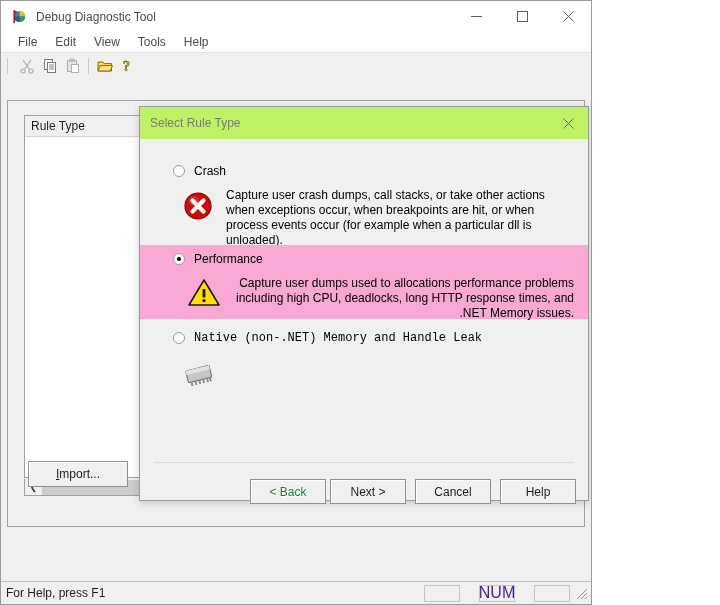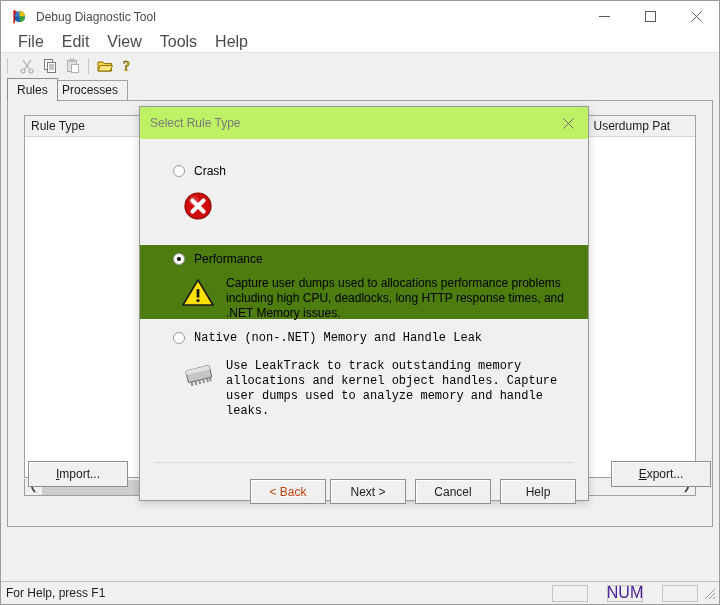--- a/index.html
+++ b/index.html
@@ -6,21 +6,21 @@
     margin: 0;
     padding: 0;
     background: #ffffff;
   }
   body {
     font-family: "Liberation Sans", sans-serif;
     -webkit-font-smoothing: none;
   }
   #app {
     position: relative;
-    width: 720px;
+    width: 592px;
     height: 605px;
     overflow: hidden;
     background: #f0f0f0;
     border: 1px solid #9b9b9b;
     box-sizing: border-box;
     padding-left: 22px;
   }
 
   
   .titlebar {
@@ -61,21 +61,21 @@
     top: 31px; left: 0; right: 0;
     height: 21px;
     background: #ffffff;
     display: flex;
     align-items: center;
     padding-left: 8px;
     border-bottom: 1px solid #e2e2e2;
     box-sizing: border-box;
   }
   .menu-item {
-    font-size: 16px;
+    font-size: 12px;
     color: #4a4a4a;
     padding: 2px 9px;
   }
 
   
   .toolbar {
     position: absolute;
     top: 52px; left: 0; right: 0;
     height: 25px;
     background: #f0f0f0;
@@ -269,21 +269,21 @@
     display: flex; align-items: center; justify-content: center;
     color: #6a6a6a;
   }
   .dlg-body {
     position: absolute;
     top: 32px; left: 0; right: 0; bottom: 0;
     background: #f0f0f0;
   }
 
   .opt-block { position: absolute; left: 0; right: 0; }
-  .opt-block.highlight { background: #4d7c0f; }
+  .opt-block.highlight { background: #f9a8d4; text-align: right; }
 
   .radio-row {
     display: flex;
     align-items: center;
     padding-left: 33px;
     height: 18px;
   }
   .radio {
     width: 12px; height: 12px;
     border-radius: 50%;
@@ -348,21 +348,21 @@
     position: absolute;
     height: 25px;
     background: #f0f0f0;
     border: 1px solid #8f8f8f;
     box-sizing: border-box;
     font-size: 12px;
     color: #1d1d1d;
     display: flex; align-items: center; justify-content: center;
     box-shadow: inset 1px 1px 0 #ffffff;
   }
-  .dlg-btn.disabled { color: #c2410c; text-shadow: 1px 1px 0 #ffffff; }
+  .dlg-btn.disabled { color: #15803d; text-shadow: 1px 1px 0 #ffffff; }
 </style>
 </head>
 <body>
 
 <div id="app">
 
   <div class="titlebar">
     <div class="app-icon">
       <svg width="16" height="16" viewBox="0 0 16 16">
         <circle cx="9.5" cy="7.5" r="5.6" fill="#2f7fd0"></circle>
@@ -440,24 +440,20 @@
       </svg>
     </div>
 
     <div class="tb-btn">
       <svg width="16" height="16" viewBox="0 0 16 16">
         <text x="3" y="13" font-family="Liberation Serif, serif" font-size="14" font-weight="bold" fill="#e8c000" stroke="#3a3a00" stroke-width="0.5">?</text>
       </svg>
     </div>
   </div>
 
-  <div class="tabstrip">
-    <div class="tab active" style="left:6px;">Rules</div>
-    <div class="tab" style="left:51px;">Processes</div>
-  </div>
 
   <div class="client">
 
     <div class="listview">
       <div class="lv-header">
         <div class="lv-col" style="width:255px;">Rule Type</div>
         <div class="lv-col" style="width:320px;"></div>
         <div class="lv-col" style="width:56px;">Count</div>
         <div class="lv-col" style="width:120px; border-right:none;">Userdump Pat</div>
       </div>
@@ -516,20 +512,21 @@
           <div class="radio-label">Crash</div>
         </div>
         <div class="desc-row">
           <div class="desc-icon">
             <svg width="32" height="32" viewBox="0 0 32 32">
               <circle cx="16" cy="16" r="13" fill="#cf0a0a" stroke="#8b0000" stroke-width="1.2"></circle>
               <circle cx="12" cy="11" r="5" fill="#e84b4b" opacity="0.55"></circle>
               <path d="M10.5 10.5 L21.5 21.5 M21.5 10.5 L10.5 21.5" stroke="#ffffff" stroke-width="4.2" stroke-linecap="round"></path>
             </svg>
           </div>
+          <div class="desc-text">Capture user crash dumps, call stacks, or take other actions when exceptions occur, when breakpoints are hit, or when process events occur (for example when a particular dll is unloaded).</div>
         </div>
       </div>
 
       <div class="opt-block highlight" style="top:106px; height:74px;">
         <div class="radio-row" style="padding-top:5px;">
           <div class="radio checked"></div>
           <div class="radio-label">Performance</div>
         </div>
         <div class="desc-row">
           <div class="desc-icon">
@@ -558,21 +555,20 @@
                   <rect x="7" y="19" width="2" height="4"></rect>
                   <rect x="11" y="19" width="2" height="4"></rect>
                   <rect x="15" y="19" width="2" height="4"></rect>
                   <rect x="19" y="19" width="2" height="4"></rect>
                   <rect x="23" y="19" width="2" height="4"></rect>
                   <rect x="26" y="19" width="2" height="4"></rect>
                 </g>
               </g>
             </svg>
           </div>
-          <div class="desc-text">Use LeakTrack to track outstanding memory allocations and kernel object handles. Capture user dumps used to analyze memory and handle leaks.</div>
         </div>
       </div>
 
 
       <div class="dlg-sep" style="top:323px;"></div>
 
       <div class="dlg-btn disabled" style="left:110px; top:340px; width:76px;">&lt; Back</div>
       <div class="dlg-btn" style="left:190px; top:340px; width:76px;">Next &gt;</div>
       <div class="dlg-btn" style="left:275px; top:340px; width:76px;">Cancel</div>
       <div class="dlg-btn" style="left:360px; top:340px; width:76px;">Help</div>

